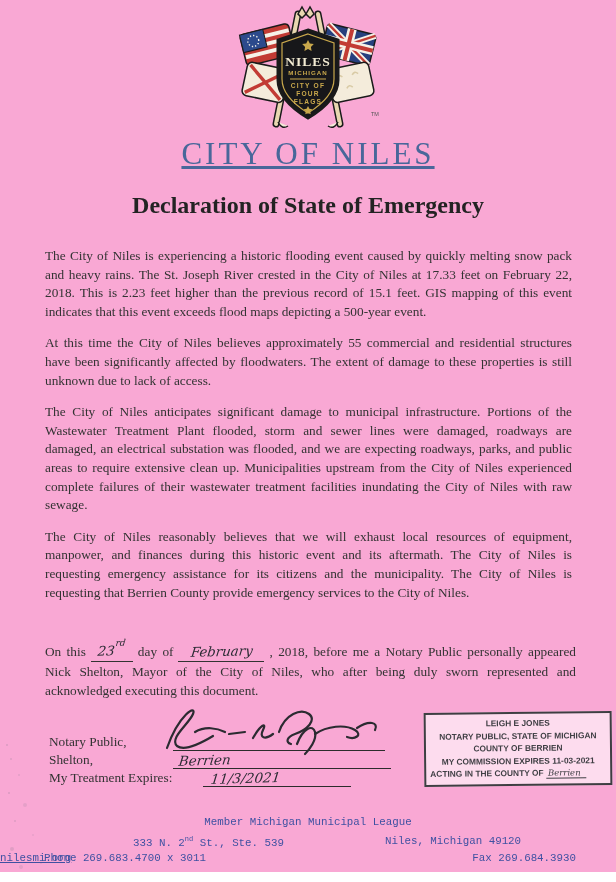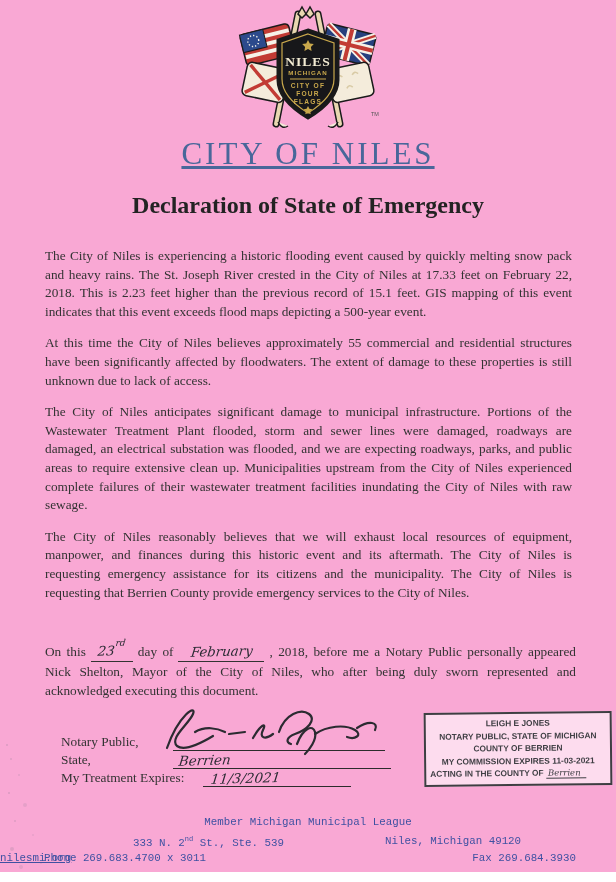--- a/index.html
+++ b/index.html
@@ -29,21 +29,21 @@
   .blank{display:inline-block;border-bottom:1.2px solid #333;text-align:center;
          margin:0 5px;vertical-align:bottom;}
   .hw{font-family:"DejaVu Serif",serif;font-style:italic;color:#2b2b34;
       display:inline-block;transform:skewX(-8deg) rotate(-1.5deg);}
   .blank-day{width:42px;position:relative;}
   .blank-day sup{font-size:9px;position:relative;top:-4px;}
   .blank-month{width:86px;}
   
   .notary-block{position:relative;margin:34px 0 0 45px;width:400px;font-size:13.3px;color:#333;}
   .nrow{position:relative;height:18px;}
-  .nlabel{position:absolute;left:16px;top:0;}
+  .nlabel{position:absolute;left:4px;top:0;}
   .nline{position:absolute;top:0;height:16px;border-bottom:1.3px solid #2c2c2c;
          text-align:left;}
   .nline .hw{font-size:13.5px;}
   .notary-sig{position:absolute;left:100px;top:-32px;pointer-events:none;}
   .notary-sig path{fill:none;stroke:#2b2b31;stroke-width:2.2;stroke-linecap:round;}
   
   .stamp{position:absolute;left:424px;top:712px;width:176px;
          border:2.5px solid #3e3e42;padding:3px 4px 4px 4px;
          transform:rotate(-0.6deg);
          font-family:"Liberation Sans",sans-serif;font-size:8.4px;font-weight:bold;
@@ -157,21 +157,21 @@
       <path d="M134,30 C140,12 156,6 164,12 C172,18 162,28 150,32 C142,35 140,40 146,42"></path>
       <path d="M152,42 C158,26 168,22 170,30 C172,38 164,48 160,52"></path>
       <path d="M170,32 C182,24 200,22 210,28 C218,33 210,38 202,35"></path>
       <path d="M212,26 C224,18 234,20 230,28"></path>
     </svg>
     <div class="nrow">
       <span class="nlabel">Notary Public,</span>
       <span class="nline" style="left:128px;width:212px;"></span>
     </div>
     <div class="nrow">
-      <span class="nlabel">State,</span>
+      <span class="nlabel">Shelton,</span>
       <span class="nline" style="left:128px;width:212px;padding-left:6px;"><span class="hw">Berrien</span></span>
     </div>
     <div class="nrow">
       <span class="nlabel">My Treatment Expires:</span>
       <span class="nline" style="left:158px;width:140px;padding-left:8px;"><span class="hw">11/3/2021</span></span>
     </div>
   </div>
 
   <div class="stamp">
     <div>LEIGH E JONES</div>

